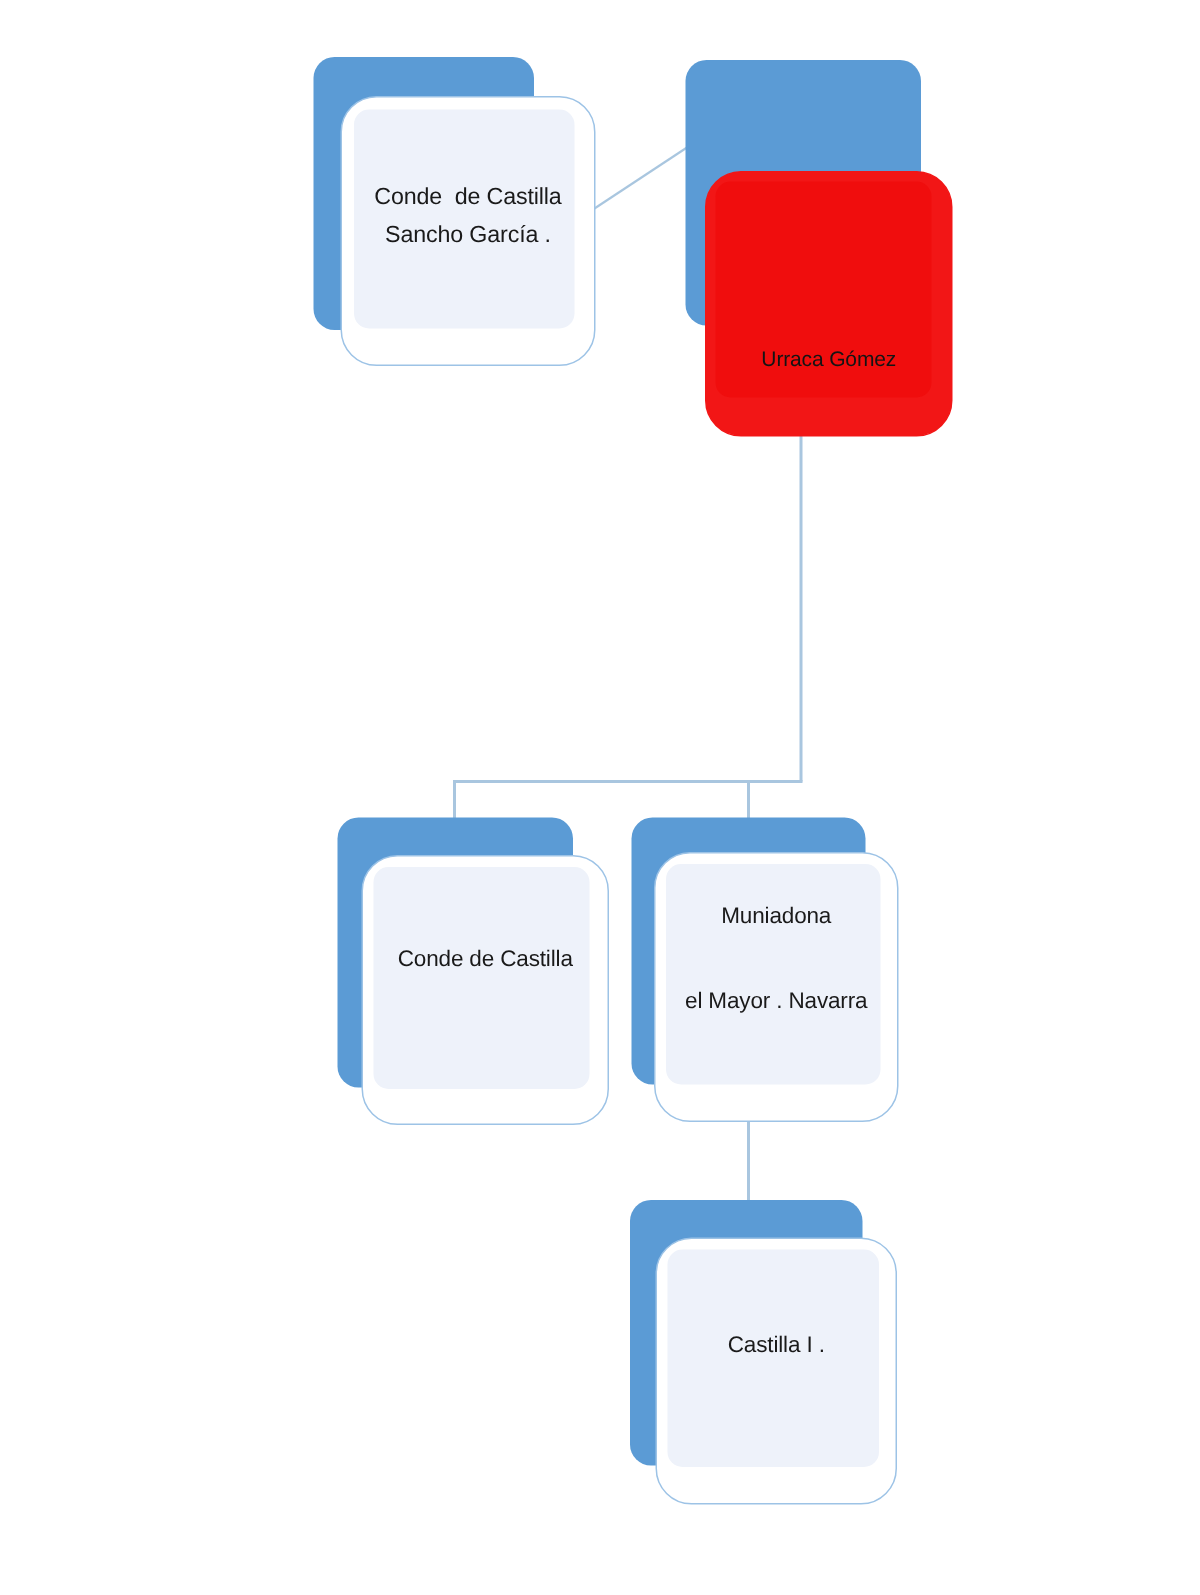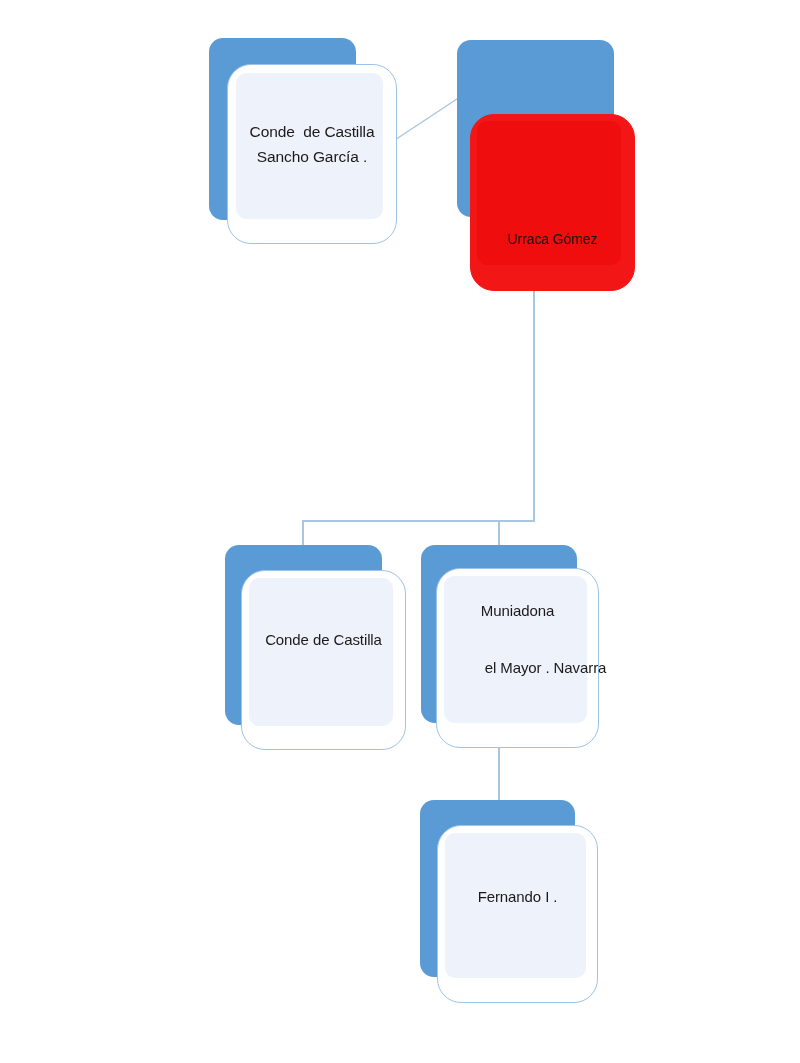--- a/index.html
+++ b/index.html
@@ -117,25 +117,25 @@
       <div class="inner-fill" style="left:7px; top:7px; width:144px; height:148px;"></div>
       <div class="label label-tight" style="top:57px; padding-right:10px;">Conde de Castilla</div>
     </div>
   </div>
 
   <div class="node" style="left:421px; top:545px; width:178px; height:261px;">
     <div class="shadow-box" style="width:156px; height:178px;"></div>
     <div class="card" style="left:15px; top:23px; width:163px; height:180px;">
       <div class="inner-fill" style="left:7px; top:7px; width:143px; height:147px;"></div>
       <div class="label label-tight" style="top:30px; padding-right:8px;">Muniadona</div>
-      <div class="label label-tight" style="top:87px; padding-right:8px;margin-left:28px;">el Mayor . Navarra</div>
+      <div class="label label-tight" style="top:87px; padding-right:8px;">el Mayor . Navarra</div>
     </div>
   </div>
 
   <div class="node" style="left:420px; top:800px; width:178px; height:203px;">
     <div class="shadow-box" style="width:155px; height:177px;"></div>
     <div class="card" style="left:17px; top:25px; width:161px; height:178px;">
       <div class="inner-fill" style="left:7px; top:7px; width:141px; height:145px;"></div>
-      <div class="label label-tight" style="top:59px; padding-right:10px;">Fernando I .</div>
+      <div class="label label-tight" style="top:59px; padding-right:10px;">Castilla I .</div>
     </div>
   </div>
 
 </div>
 
 </body></html>

